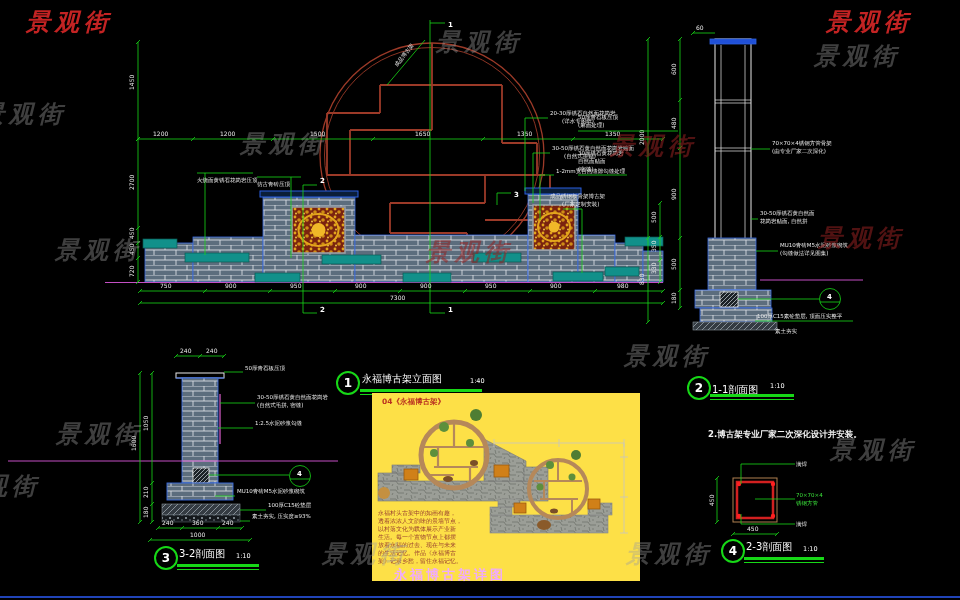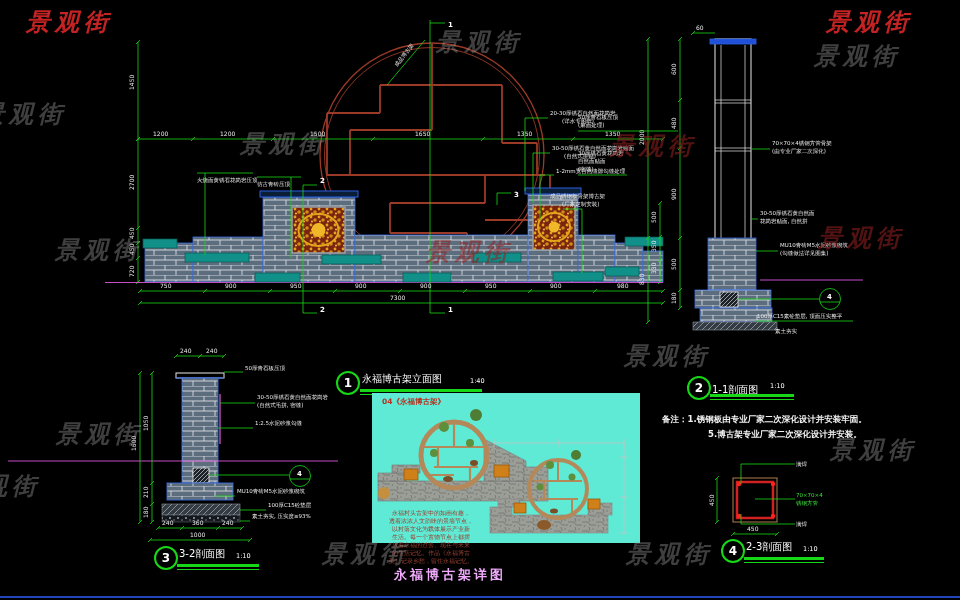--- a/index.html
+++ b/index.html
@@ -23,21 +23,21 @@
   .wm.gray{color:rgba(158,158,158,.40);}
   .wm.dred{color:rgba(148,32,32,.55);}
   .vlabel-circle{position:absolute;width:20px;height:20px;border:2px solid #17d817;
       border-radius:50%;color:#fff;font-weight:bold;font-size:12px;line-height:20px;
       text-align:center;}
   .vlabel-title{position:absolute;color:#fff;font-weight:normal;font-size:10px;white-space:nowrap;}
   .vlabel-scale{position:absolute;color:#fff;font-size:6.5px;white-space:nowrap;}
   .ubar1{position:absolute;height:3px;background:#17d817;}
   .ubar2{position:absolute;height:1px;background:#17d817;}
   .note-line{position:absolute;color:#f2f2f2;font-weight:bold;font-size:8.5px;white-space:nowrap;}
-  .photo{position:absolute;left:372px;top:393px;width:268px;height:150px;background:#5eead4;text-align:center;}
+  .photo{position:absolute;left:372px;top:393px;width:268px;height:188px;background:#fde047;}
   .photo-caption{position:absolute;left:10px;top:4px;color:#b93020;font-weight:bold;font-size:7.5px;}
   .photo-desc{position:absolute;left:6px;top:116px;width:106px;color:#9a4030;font-size:6px;line-height:8px;}
   .photo-desc span{display:block;}
   .sheet-title{position:absolute;left:394px;top:566px;color:#f0abfc;font-weight:bold;
       font-size:13px;letter-spacing:3px;white-space:nowrap;}
   .frame-bottom{position:absolute;left:0;top:596px;width:960px;height:2px;background:#2144b8;}
 </style>
 </head>
 <body>
 
@@ -349,22 +349,21 @@
   <div class="vlabel-scale" style="left:236px;top:552px">1:10</div>
   <div class="ubar1" style="left:177px;top:564px;width:82px"></div>
   <div class="ubar2" style="left:177px;top:569px;width:82px"></div>
 
   <div class="vlabel-circle" style="left:721px;top:539px">4</div>
   <div class="vlabel-title" style="left:746px;top:540px">2-3剖面图</div>
   <div class="vlabel-scale" style="left:803px;top:545px">1:10</div>
   <div class="ubar1" style="left:744px;top:557px;width:80px"></div>
   <div class="ubar2" style="left:744px;top:562px;width:80px"></div>
 
-  <div class="note-line" style="left:662px;top:414px">备注：1.锈钢板由专业厂家二次深化设计并安装牢固。</div>
-  <div class="note-line" style="left:708px;top:429px">5.博古架专业厂家二次深化设计并安装。</div>
+  <div class="note-line" style="left:708px;top:429px">2.博古架专业厂家二次深化设计并安装。</div>
 
   <div class="photo">
     <span class="photo-caption">04《永福博古架》</span>
     <svg style="position:absolute;left:4px;top:12px" width="178" height="104" viewBox="0 0 178 104">
       <defs>
         <pattern id="stn" width="14" height="9" patternUnits="userSpaceOnUse">
           <rect width="14" height="9" fill="#9b9e97"></rect>
           <path d="M0 4h6l2 3h6M7 0l1 4M3 7l-1 2" stroke="#6f726b" stroke-width="0.8" fill="none"></path>
           <circle cx="11" cy="2" r="0.8" fill="#777a73"></circle>
         </pattern>

